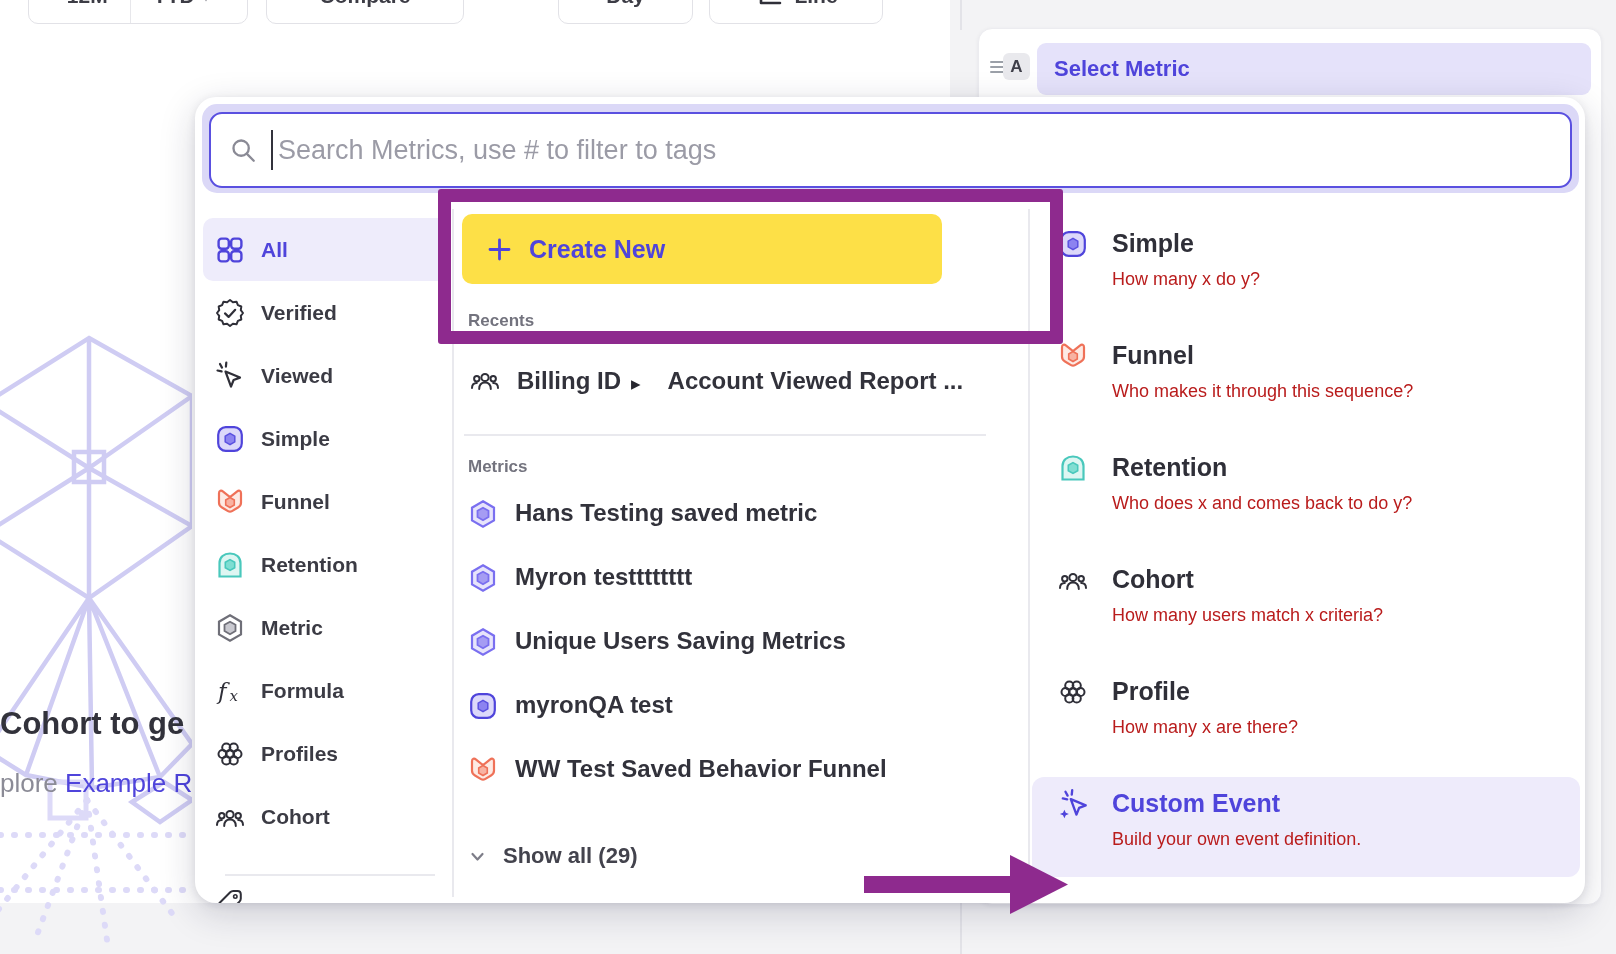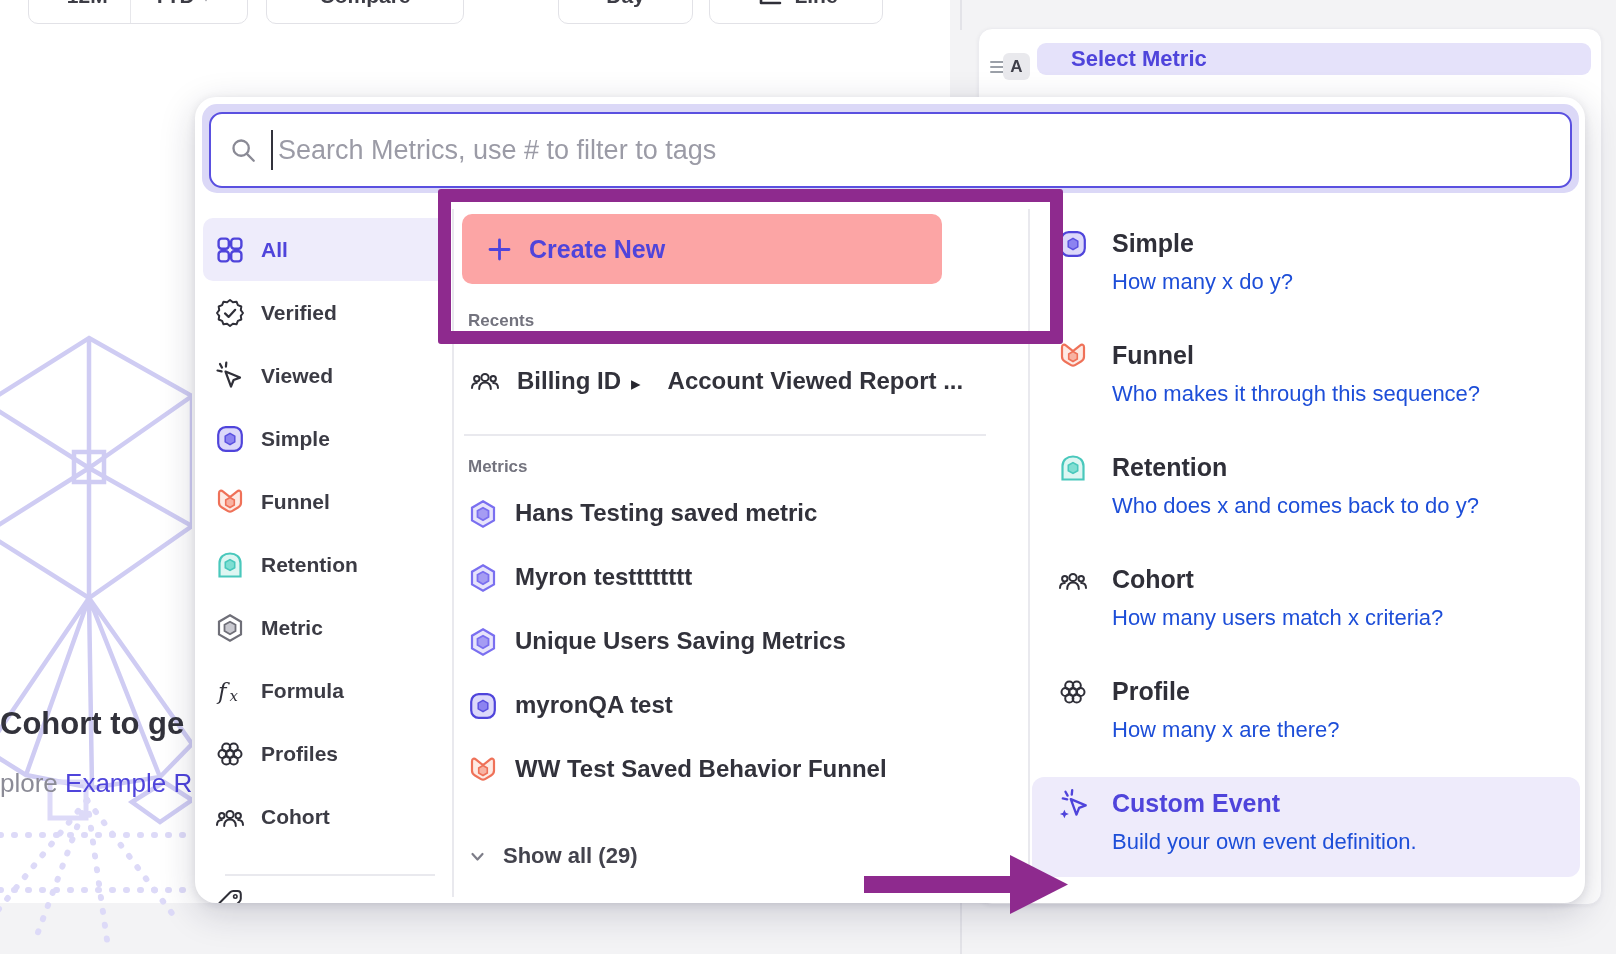--- a/index.html
+++ b/index.html
@@ -15,22 +15,22 @@
   .seg + .seg{border-left:1.5px solid #e7e7eb;}
   .seg{padding:0 22px;gap:8px;}
   .caret{font-size:13px;color:#7b7b85;}
   .btn-ic{display:inline-flex;margin-right:10px;}
 
   .right-card{position:absolute;left:978px;top:28px;width:622px;height:875px;background:#fff;border:1px solid #ececf0;
               border-radius:14px;box-shadow:0 1px 4px rgba(30,30,60,.06);z-index:3;}
   .drag{position:absolute;left:10px;top:26px;}
   .abadge{position:absolute;left:24px;top:24px;width:27px;height:27px;border-radius:6px;background:#e9e9ed;
           color:#3f3f49;font-size:17px;font-weight:700;display:flex;align-items:center;justify-content:center;}
-  .sel-pill{position:absolute;left:58px;top:14px;right:10px;height:32px;border-radius:9px;background:#e5e2fa;
-            display:flex;align-items:center;padding-left:34px;font-size:22px;font-weight:700;color:var(--accent);}
+  .sel-pill{position:absolute;left:58px;top:14px;right:10px;height:52px;border-radius:9px;background:#e5e2fa;
+            display:flex;align-items:center;padding-left:17px;font-size:22px;font-weight:700;color:var(--accent);}
 
   
   .illus{position:absolute;left:-8px;top:330px;z-index:2;}
   .bg-head{position:absolute;left:0px;top:706px;font-size:31px;font-weight:700;color:#32323b;z-index:2;white-space:nowrap;}
   .bg-link-line{position:absolute;left:0px;top:768px;font-size:26px;color:#8b8b96;z-index:2;white-space:nowrap;}
   .bg-link{color:var(--accent);font-weight:400;}
 
   
   .modal{position:absolute;left:195px;top:97px;width:1390px;height:806px;background:#fff;border-radius:21px;
          box-shadow:0 10px 36px rgba(25,25,60,.18), 0 2px 8px rgba(25,25,60,.10);z-index:10;overflow:hidden;}
@@ -49,21 +49,21 @@
   .srow{height:63px;display:flex;align-items:center;border-radius:10px;padding-left:12px;cursor:pointer;}
   .srow.sel{background:#eeecfb;}
   .srow .ic{width:30px;height:30px;display:inline-flex;}
   .srow .lb{margin-left:16px;font-size:21px;font-weight:600;color:#3b3b44;}
   .srow.sel .lb{color:var(--accent);}
   .side-div{position:absolute;left:30px;top:777px;width:210px;height:1.5px;background:#e9e9ee;}
   .side-partial{position:absolute;left:20px;top:789px;width:30px;height:30px;}
 
   
   .mid{position:absolute;left:267px;top:0;width:566px;}
-  .create-btn{position:absolute;left:0px;top:117px;width:480px;height:70px;background:#fca5a5;border-radius:10px;
+  .create-btn{position:absolute;left:0px;top:117px;width:480px;height:70px;background:#fde047;border-radius:10px;
               display:flex;align-items:center;cursor:pointer;text-align:right;}
   .create-btn .plus{margin-left:24px;display:inline-flex;}
   .create-btn .lb{margin-left:16px;font-size:25px;font-weight:700;color:var(--accent);}
   .sec-head{position:absolute;left:6px;font-size:17px;font-weight:700;color:#73737e;}
   .recent-row{position:absolute;left:4px;top:252px;height:46px;display:flex;align-items:flex-end;cursor:pointer;}
   .recent-row .ic{width:30px;height:30px;margin-left:4px;display:inline-flex;}
   .recent-row .lb{margin-left:17px;font-size:24px;font-weight:700;color:#32323b;white-space:nowrap;}
   .recent-row .sep{margin:0 10px;font-size:19px;color:#26262e;}
   .mid-div{position:absolute;left:2px;top:337px;width:522px;height:1.5px;background:#e9e9ee;}
   .mlist{position:absolute;left:0;top:402px;width:560px;}
@@ -72,21 +72,21 @@
   .mrow .lb{margin-left:17px;font-size:24px;font-weight:700;color:#32323b;white-space:nowrap;}
   .showall{position:absolute;left:6px;top:742px;height:34px;display:flex;align-items:center;cursor:pointer;}
   .showall .ic{display:inline-flex;}
   .showall .lb{margin-left:16px;font-size:22px;font-weight:600;color:#43434d;}
 
   
   .types{position:absolute;left:837px;top:120px;width:548px;}
   .trow{height:112px;position:relative;border-radius:12px;cursor:pointer;}
   .trow .ic{position:absolute;left:26px;top:12px;width:32px;height:32px;display:inline-flex;}
   .trow .tt{position:absolute;left:80px;top:12px;font-size:25px;font-weight:700;color:#2f2f38;}
-  .trow .dd{position:absolute;left:80px;top:52px;font-size:22px;color:#1d4ed8;}
+  .trow .dd{position:absolute;left:80px;top:52px;font-size:18px;color:#b91c1c;}
   .trow.hl{background:#eeebfb;height:100px;}
   .trow.hl .tt{color:var(--accent);}
 
   
   .anno-box{position:absolute;left:438px;top:189px;width:599px;height:129px;border:13px solid var(--magenta);
             border-radius:3px;z-index:50;pointer-events:none;}
   .anno-arrow{position:absolute;left:858px;top:848px;z-index:50;pointer-events:none;}
 </style>
 </head>
 <body>

